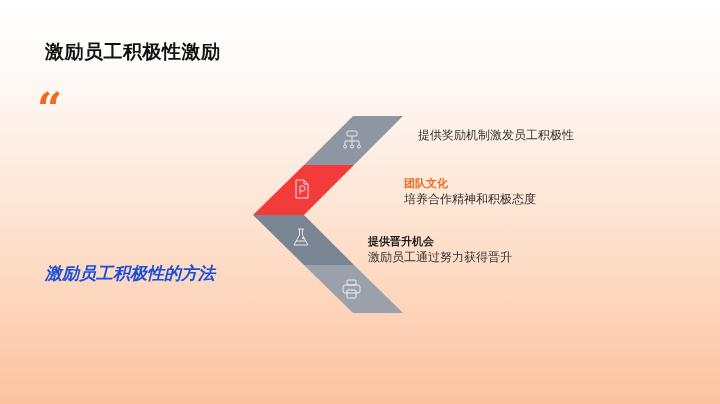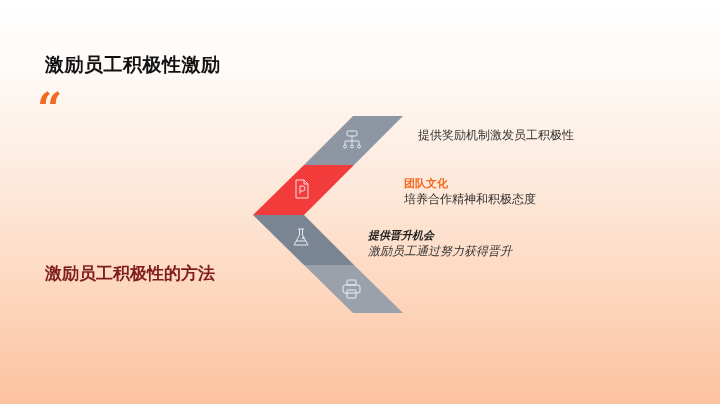--- a/index.html
+++ b/index.html
@@ -2,31 +2,31 @@
 <html><head>
   <meta charset="utf-8">
   <style>
     html, body { margin: 0; padding: 0; }
     body {
       width: 720px; height: 404px; overflow: hidden; position: relative;
       background: linear-gradient(180deg, #ffffff 0%, #fefaf7 18%, #fde6d6 50%, #fdd3b8 78%, #fcc29f 100%);
       font-family: "DejaVu Sans", "Liberation Sans", sans-serif;
     }
     .slide-title {
-      position: absolute; left: 45px; top: 52px;
+      position: absolute; left: 45px; top: 39px;
       font-size: 19px; font-weight: bold; color: #111111; letter-spacing: 0.5px;
     }
     .quote-mark {
       position: absolute; left: 37px; top: 88px;
       font-size: 44px; font-weight: bold; color: #f26a21; line-height: 44px;
       font-family: "DejaVu Serif", "Liberation Serif", serif;
     }
     .section-title {
       position: absolute; left: 45px; top: 262px;
-      font-size: 17px; font-weight: bold; color: #7f1d1d;
+      font-size: 17px; font-weight: bold; color: #1d4ed8; font-style: italic;
     }
     svg.chev { position: absolute; left: 0; top: 0; }
     .item { position: absolute; }
     .item .t { font-size: 11px; font-weight: bold; color: #1e1e1e; line-height: 15px; white-space: nowrap; }
     .item .d { font-size: 12px; color: #333333; line-height: 12px; white-space: nowrap; margin-top: 2px; }
     .item.active .t { color: #f26a21; }
   </style>
 </head>
 <body>
 
@@ -80,18 +80,18 @@
   </g>
 </svg>
 
 <div class="item" style="left:418px; top:127px;">
   <div class="d">提供奖励机制激发员工积极性</div>
 </div>
 <div class="item active" style="left:368px; top:176px;margin-left:36px;">
   <div class="t">团队文化</div>
   <div class="d">培养合作精神和积极态度</div>
 </div>
-<div class="item" style="left:368px; top:228px;font-style:italic;">
+<div class="item" style="left:368px; top:234px;">
   <div class="t">提供晋升机会</div>
   <div class="d">激励员工通过努力获得晋升</div>
 </div>
 <div class="item" style="left:424px; top:273px;">
 </div>
 
 </body></html>

